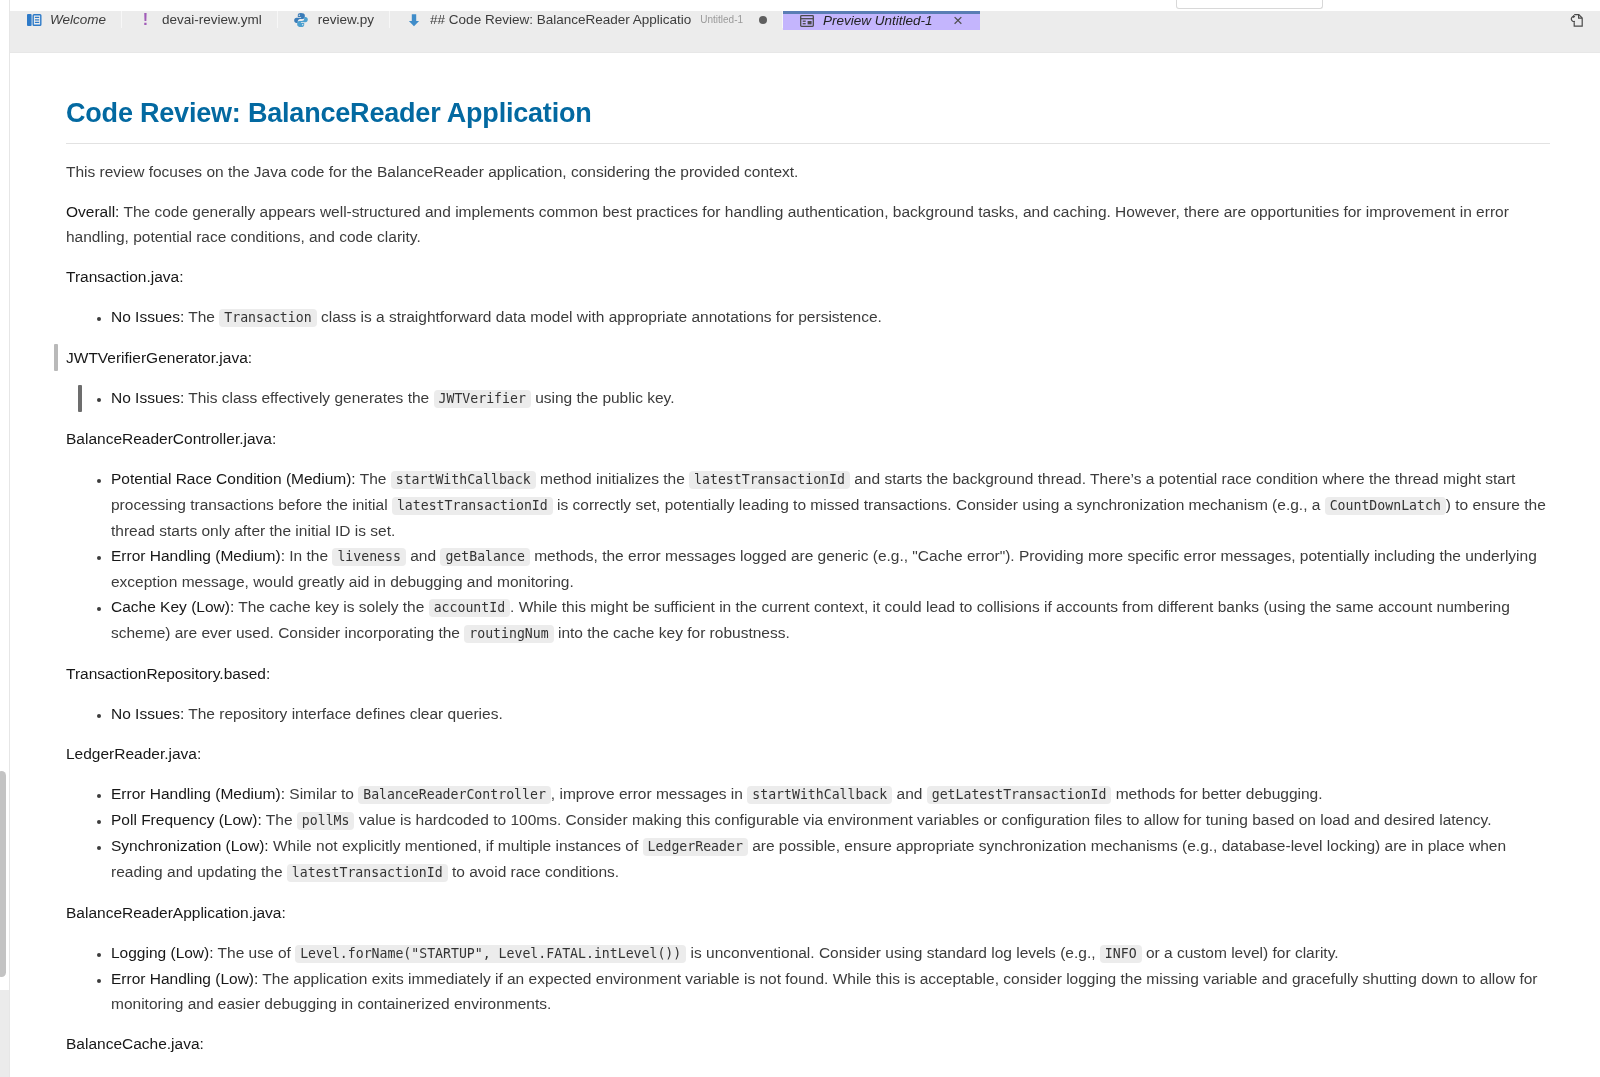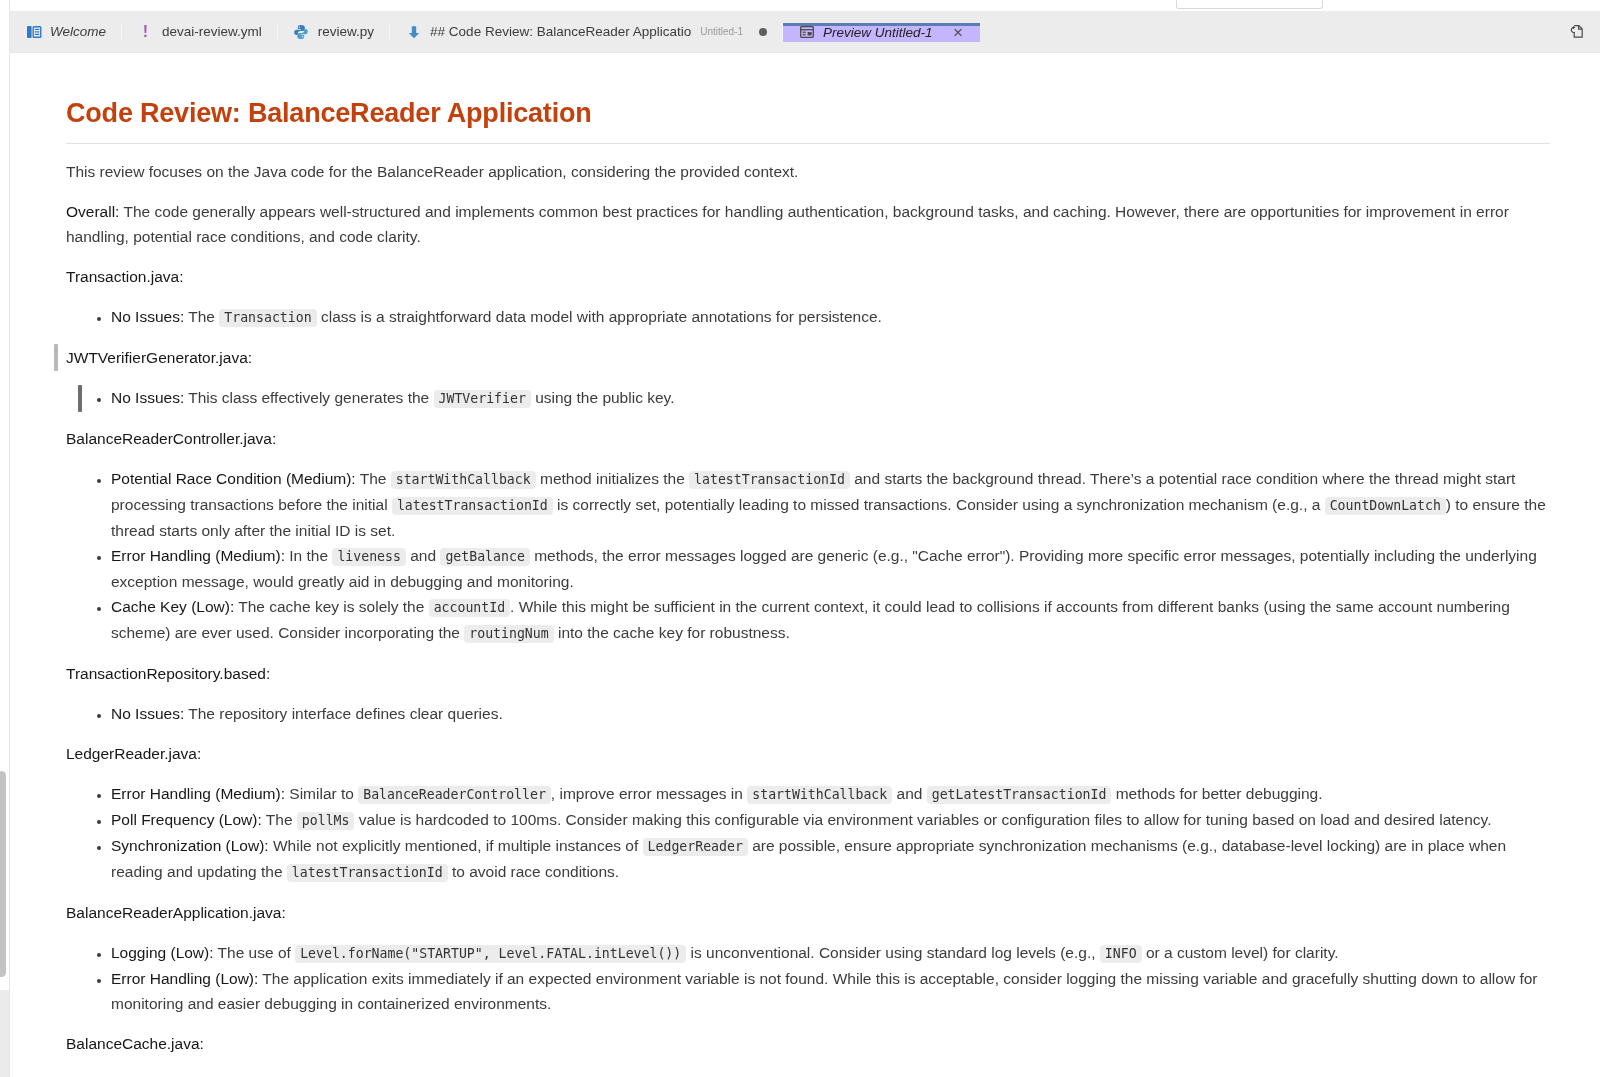--- a/index.html
+++ b/index.html
@@ -9,21 +9,21 @@
     font-family:"Liberation Sans", sans-serif;
     -webkit-font-smoothing:antialiased;
   }
   
   .left-rail{position:absolute;left:0;top:0;width:9px;height:1077px;background:#ffffff;border-right:1px solid #e6e6e6;z-index:4;}
   .left-rail-bottom{position:absolute;left:0;top:990px;width:9px;height:87px;background:#ebebeb;z-index:5;}
   .left-scrollbar{position:absolute;left:-3px;top:771px;width:9px;height:206px;background:#c3c3c3;border-radius:5px;z-index:6;}
   
   .tooltip-remnant{position:absolute;left:1176px;top:0;width:145px;height:8px;background:#ffffff;border:1px solid #d8d8d8;border-top:none;border-radius:0 0 3px 3px;z-index:10;}
   
-  .tab-strip{position:absolute;left:10px;right:0;top:11px;height:41px;background:#ececec;border-bottom:1px solid #e7e7e7;display:flex;align-items:center;z-index:3;}
+  .tab-strip{position:absolute;left:10px;right:0;top:11px;height:41px;background:#ececec;border-bottom:1px solid #e7e7e7;display:flex;align-items:flex-start;z-index:3;}
   .tab{
     display:flex;align-items:center;gap:8px;padding:0 15px;box-sizing:border-box;
     background:#ececec;border-right:1px solid #f7f7f7;
     font-size:13.5px;color:#424242;cursor:pointer;white-space:nowrap;position:relative;flex:none;
   }
   .tab .ticon{width:17px;height:17px;display:inline-flex;align-items:center;justify-content:center;flex:none;}
   .tab .ticon svg{width:16px;height:16px;display:block;}
   .tab .yaml-glyph{color:#a15cb8;font-weight:700;font-size:16px;line-height:1;}
   .tab .tlabel{color:#3c3c3c;}
   .tab .tlabel.italic{font-style:italic;}
@@ -35,21 +35,21 @@
   .tab.active .tlabel{color:#232323;}
   .strip-filler{flex:1;display:flex;justify-content:flex-end;align-items:center;padding-right:14px;}
   .action-icon{width:19px;height:19px;display:inline-flex;cursor:pointer;}
   .action-icon svg{width:19px;height:19px;display:block;}
   
   .markdown-body{
     position:absolute;left:10px;top:52px;right:0;bottom:0;background:#ffffff;
     padding:44px 50px 0 56px;box-sizing:border-box;overflow:hidden;
   }
   .markdown-body h1{
-    font-size:27px;line-height:34px;font-weight:700;color:#c2410c;letter-spacing:-0.2px;
+    font-size:27px;line-height:34px;font-weight:700;color:#0369a1;letter-spacing:-0.2px;
     margin:0 0 14px 0;padding-bottom:13px;border-bottom:1px solid #e2e2e2;
   }
   .markdown-body p{font-size:15.5px;line-height:25px;color:#3c3c3c;margin:15px 0;}
   .markdown-body p.file-heading{font-weight:700;color:#171717;position:relative;}
   .markdown-body ul{margin:2px 0;padding-left:45px;}
   .markdown-body li{font-size:15.5px;line-height:25px;color:#3c3c3c;position:relative;}
   .markdown-body li::marker{color:#3c3c3c;font-size:12px;}
   .markdown-body strong{color:#171717;font-weight:400;}
   .markdown-body code{
     font-family:"DejaVu Sans Mono", monospace;font-size:13.2px;color:#333333;

